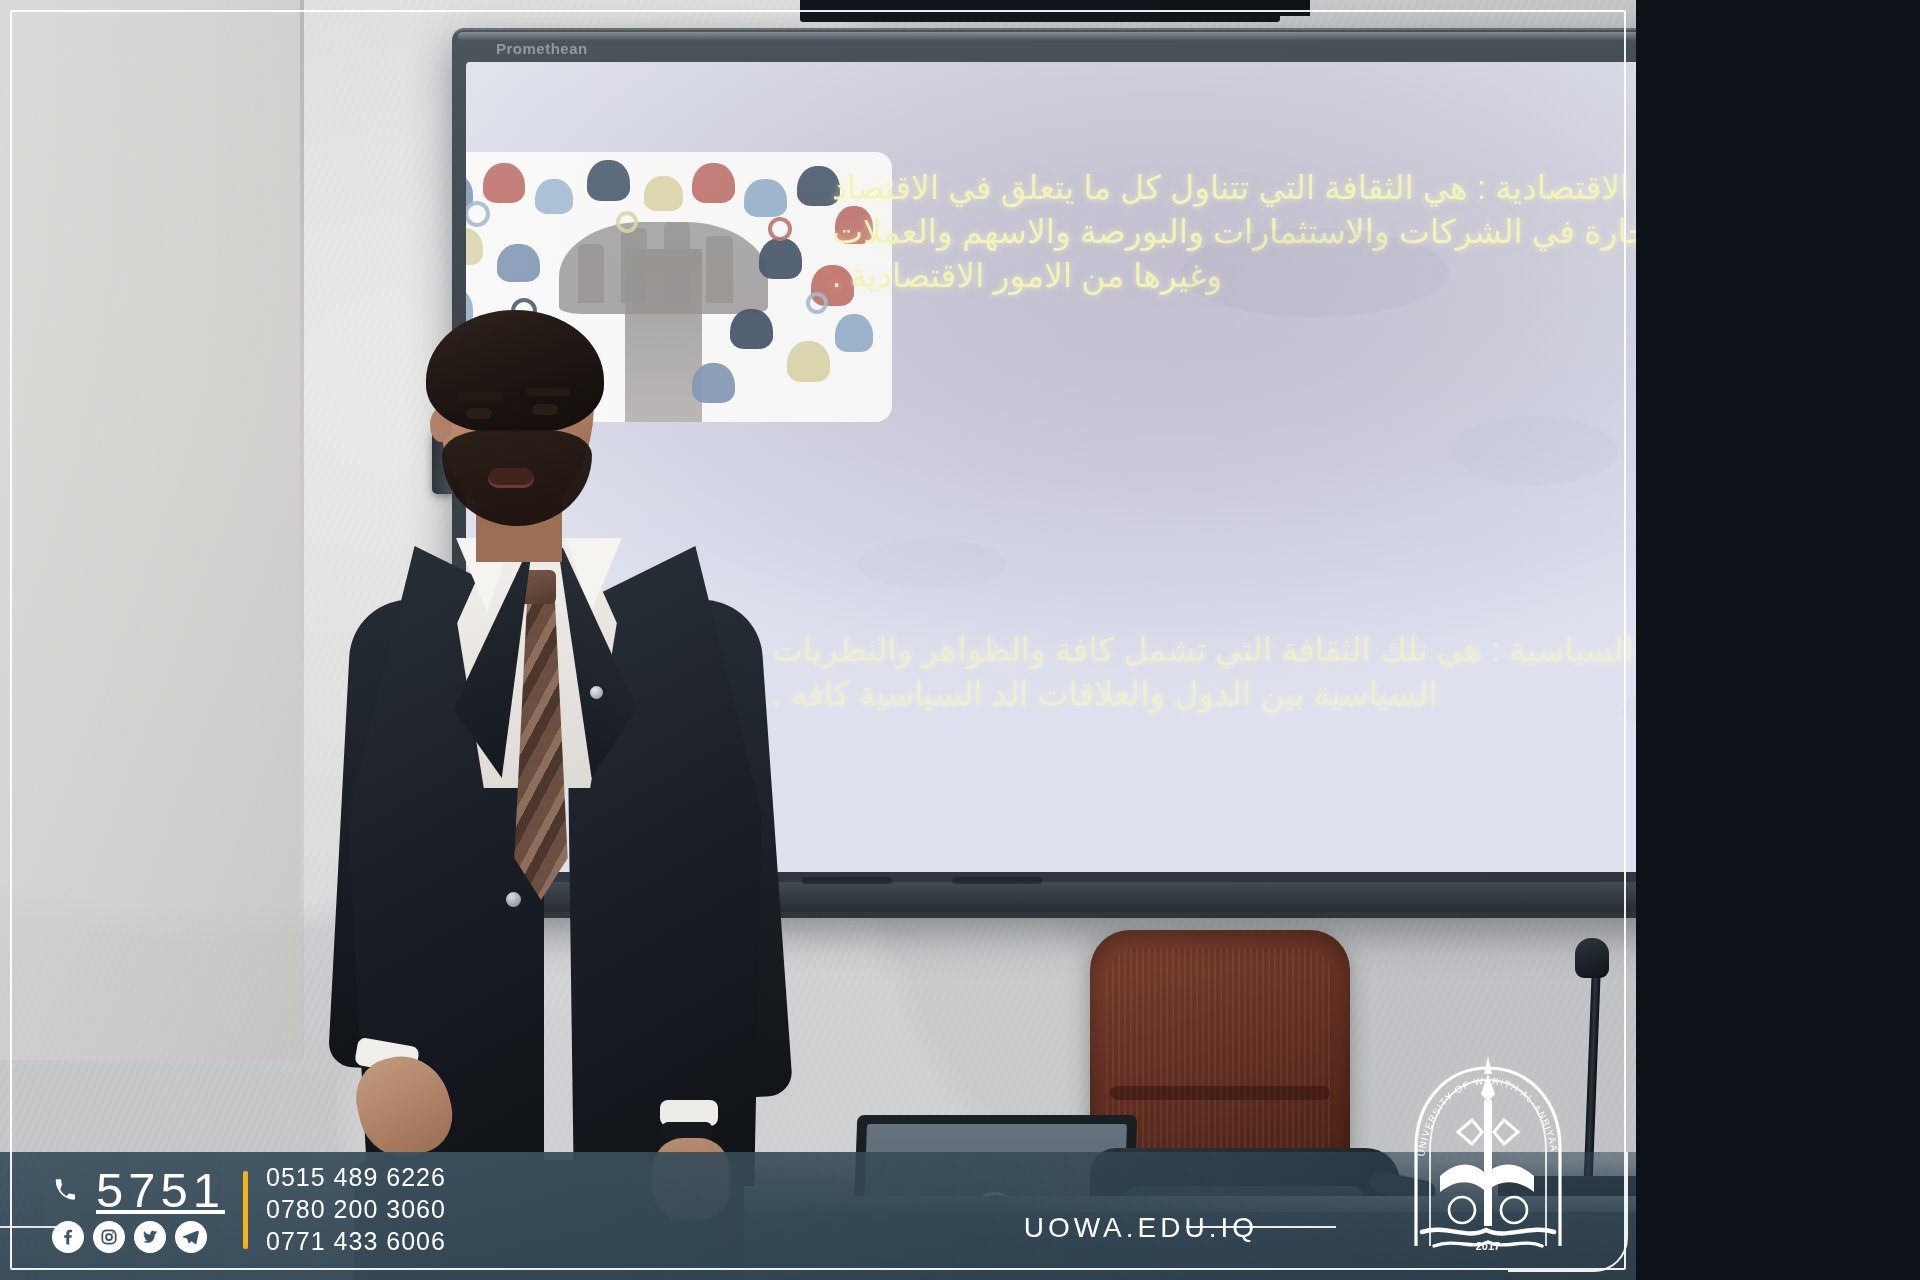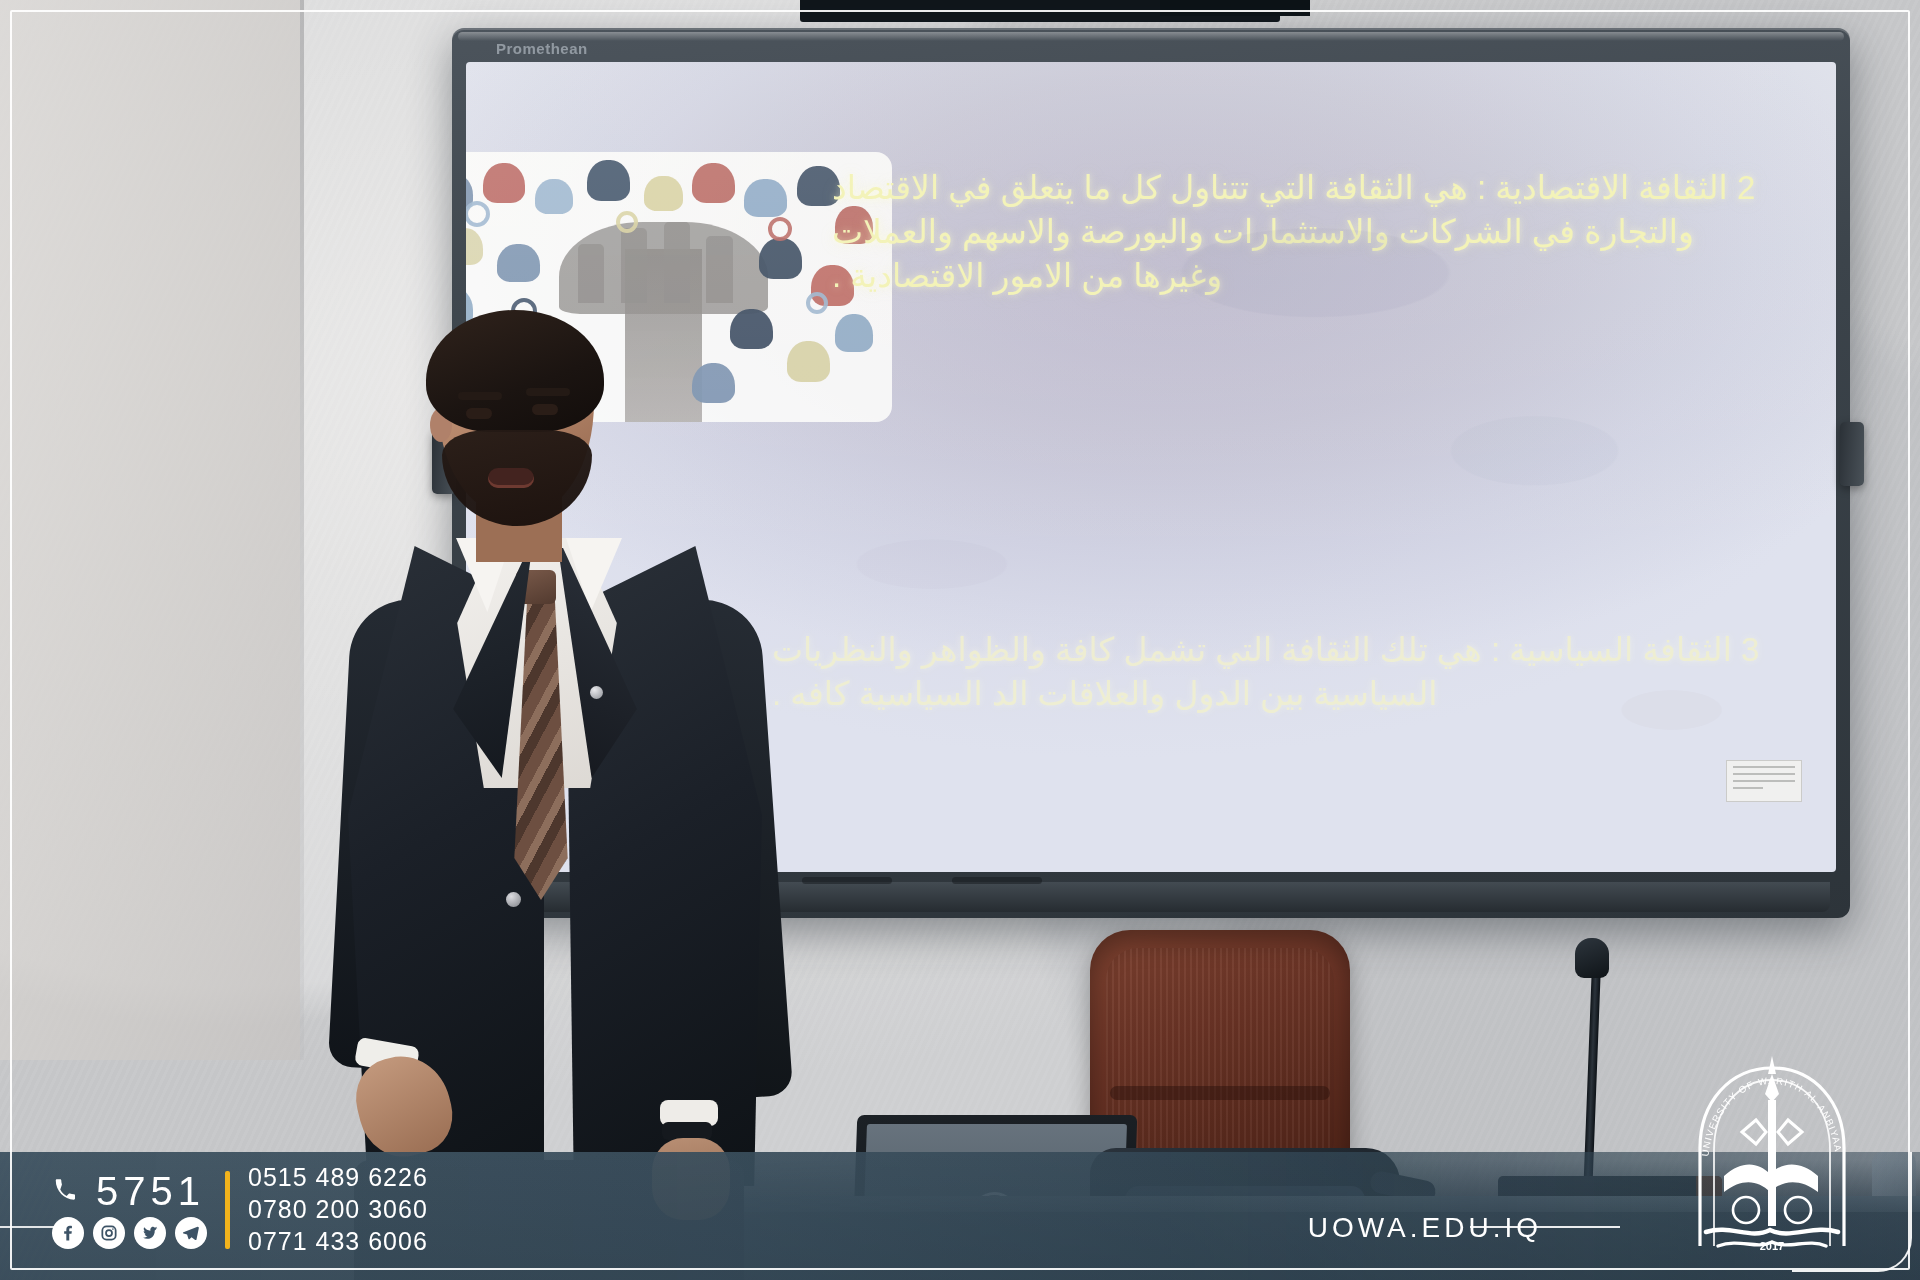--- a/index.html
+++ b/index.html
@@ -1,18 +1,18 @@
 <!DOCTYPE html>
 <html><head>
 <meta charset="utf-8">
 <style>
   html,body{margin:0;padding:0;background:#0c1218;}
   *{box-sizing:border-box;}
   #stage{
-    position:relative;width:1920px;height:1280px;overflow:hidden;
+    position:relative;width:1636px;height:1280px;overflow:hidden;
     font-family:"Liberation Sans",sans-serif;
     background:#cfd2d6;
   }
 
   
   .wall{
     position:absolute;inset:0;
     background:
       radial-gradient(ellipse 70% 55% at 28% 30%, #e3e2e1 0%, #d6d6d6 45%, #c7c8ca 100%),
       linear-gradient(160deg,#e6e5e4 0%,#d9d9da 40%,#c2c4c8 100%);
@@ -413,21 +413,21 @@
   .footer-flat{
     position:absolute;left:0;bottom:0;width:100%;height:128px;
     background:linear-gradient(180deg,rgba(52,72,88,.0),rgba(42,60,74,.35));
   }
   .contact{
     position:absolute;left:52px;bottom:24px;display:flex;align-items:center;gap:18px;
     color:#fff;
   }
   .phone-line{display:flex;flex-direction:column;gap:6px;align-items:flex-start;}
   .phone-top{display:flex;align-items:center;gap:14px;}
-  .ext{font-size:40px;letter-spacing:5px;font-weight:400;line-height:1;}
+  .ext{font-size:49px;letter-spacing:5px;font-weight:400;line-height:1;text-decoration:underline;}
   .socials{display:flex;gap:9px;align-items:center;}
   .soc{
     width:32px;height:32px;border-radius:50%;background:#fff;
     display:flex;align-items:center;justify-content:center;
     color:#3d5366;font-size:18px;font-weight:700;
   }
   .divider{width:5px;height:78px;background:#f2b31c;border-radius:2px;}
   .nums{display:flex;flex-direction:column;gap:3px;font-size:25px;letter-spacing:1px;}
 
   .web{

